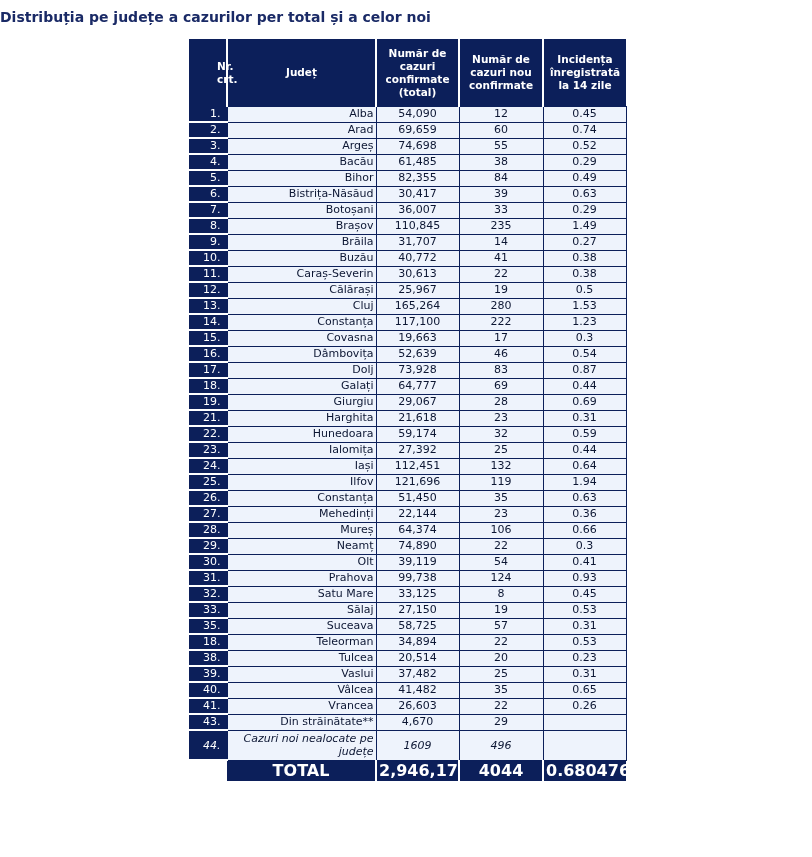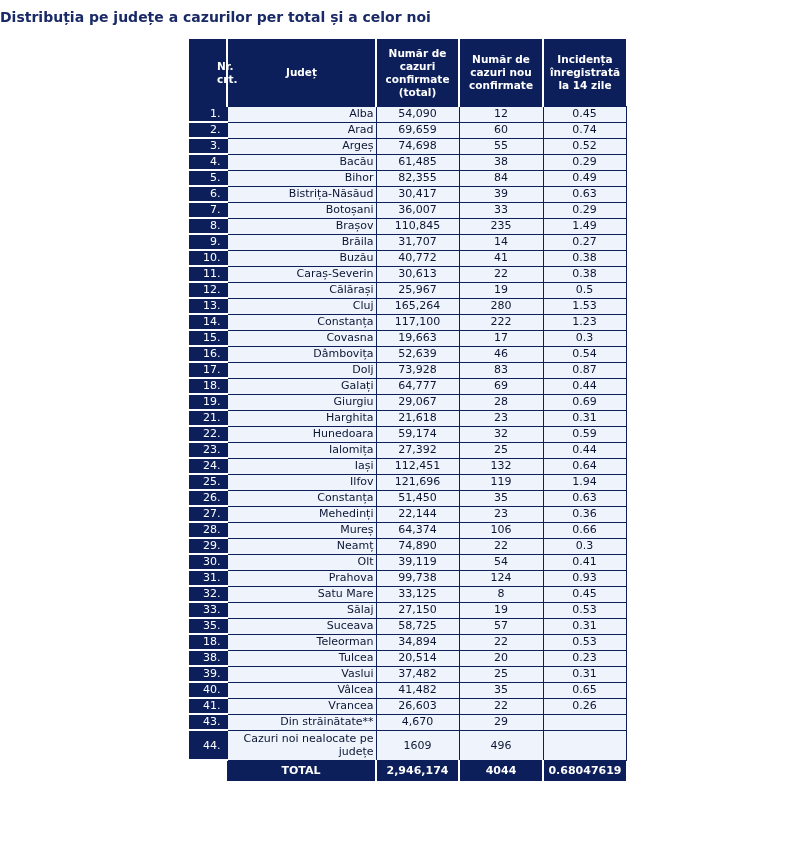--- a/index.html
+++ b/index.html
@@ -18,22 +18,22 @@
        height: 67px; padding: 0 2px; text-align: center; vertical-align: middle;
        border-left: 2px solid #ffffff; line-height: 13px; }
   th:first-child { border-left: none; padding-left: 28px; }
   th .light { font-weight: bold; text-align: center; }
   td { height: 14px; padding: 0 2px; font-size: 11px; color: #0c1633; line-height: 14px;
        border: 1px solid #0c1f5a; background: #eef3fc; white-space: nowrap; overflow: hidden; }
   td.nr { background: #0c1f5a; color: #ffffff; text-align: right; padding-right: 6px;
           border-bottom: 2px solid #ffffff; border-left: none; }
   td.jud { text-align: right; padding-left: 2px; }
   td.num { text-align: center; }
-  tr.tall td { height: 28px; line-height: 13px; white-space: normal; }
-  tr.total td { background: #0c1f5a; color: #ffffff; font-weight: bold; font-size: 11px;
+  tr.tall td { height: 28px; line-height: 13px; white-space: normal; font-style: italic; }
+  tr.total td { background: #0c1f5a; color: #ffffff; font-weight: bold; font-size: 16px;
                 text-align: center; height: 20px; border: none; border-left: 2px solid #ffffff; }
   tr.total td.blank { background: #ffffff; border-left: none; }
   tr.total td.lbl { border-left: none; }
 </style>
 </head>
 <body>
 
 <div class="title">Distribuția pe județe a cazurilor per total și a celor noi</div>
 
 <table class="grid">

